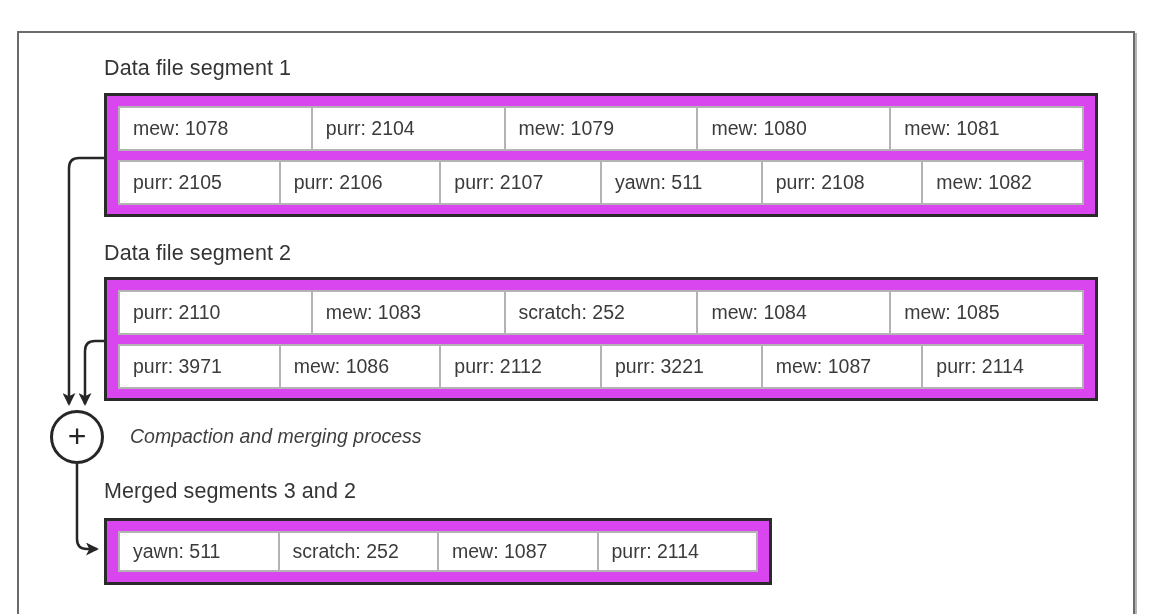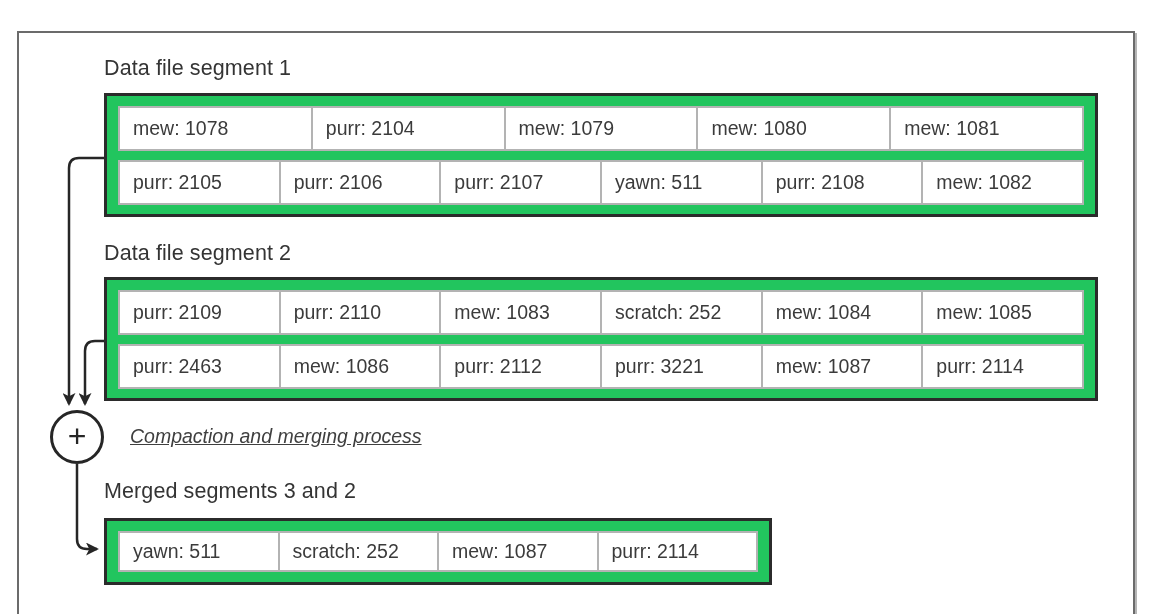--- a/index.html
+++ b/index.html
@@ -34,21 +34,21 @@
     line-height: 26px;
     color: #343434;
     letter-spacing: 0.1px;
     white-space: nowrap;
   }
   .seg-box {
     position: absolute;
     left: 104px;
     width: 994px;
     border: 3px solid #2b2b2b;
-    background: #22c55e;
+    background: #d946ef;
     box-sizing: border-box;
     display: flex;
     flex-direction: column;
     justify-content: center;
     gap: 9px;
     padding: 0 11px;
   }
   .seg-box.two-rows { height: 124px; }
   .seg-box.merged {
     width: 668px;
@@ -95,21 +95,20 @@
     padding-bottom: 3px;
   }
   .merge-label {
     position: absolute;
     left: 130px;
     top: 405px;
     font-style: italic;
     font-size: 19.5px;
     color: #3f3f3f;
     white-space: nowrap;
-    text-decoration: underline;
   }
   .arrows {
     position: absolute;
     inset: 0;
     pointer-events: none;
   }
 </style>
 </head>
 <body>
 
@@ -143,29 +142,28 @@
       <div class="cell">purr: 2107</div>
       <div class="cell">yawn: 511</div>
       <div class="cell">purr: 2108</div>
       <div class="cell">mew: 1082</div>
     </div>
   </div>
 
   <div class="seg-title" style="top:220px">Data file segment 2</div>
   <div class="seg-box two-rows" style="top:257px">
     <div class="cell-row">
-      <div class="cell">purr: 2109</div>
       <div class="cell">purr: 2110</div>
       <div class="cell">mew: 1083</div>
       <div class="cell">scratch: 252</div>
       <div class="cell">mew: 1084</div>
       <div class="cell">mew: 1085</div>
     </div>
     <div class="cell-row">
-      <div class="cell">purr: 2463</div>
+      <div class="cell">purr: 3971</div>
       <div class="cell">mew: 1086</div>
       <div class="cell">purr: 2112</div>
       <div class="cell">purr: 3221</div>
       <div class="cell">mew: 1087</div>
       <div class="cell">purr: 2114</div>
     </div>
   </div>
 
   <div class="plus-circle">
     <span>+</span>

